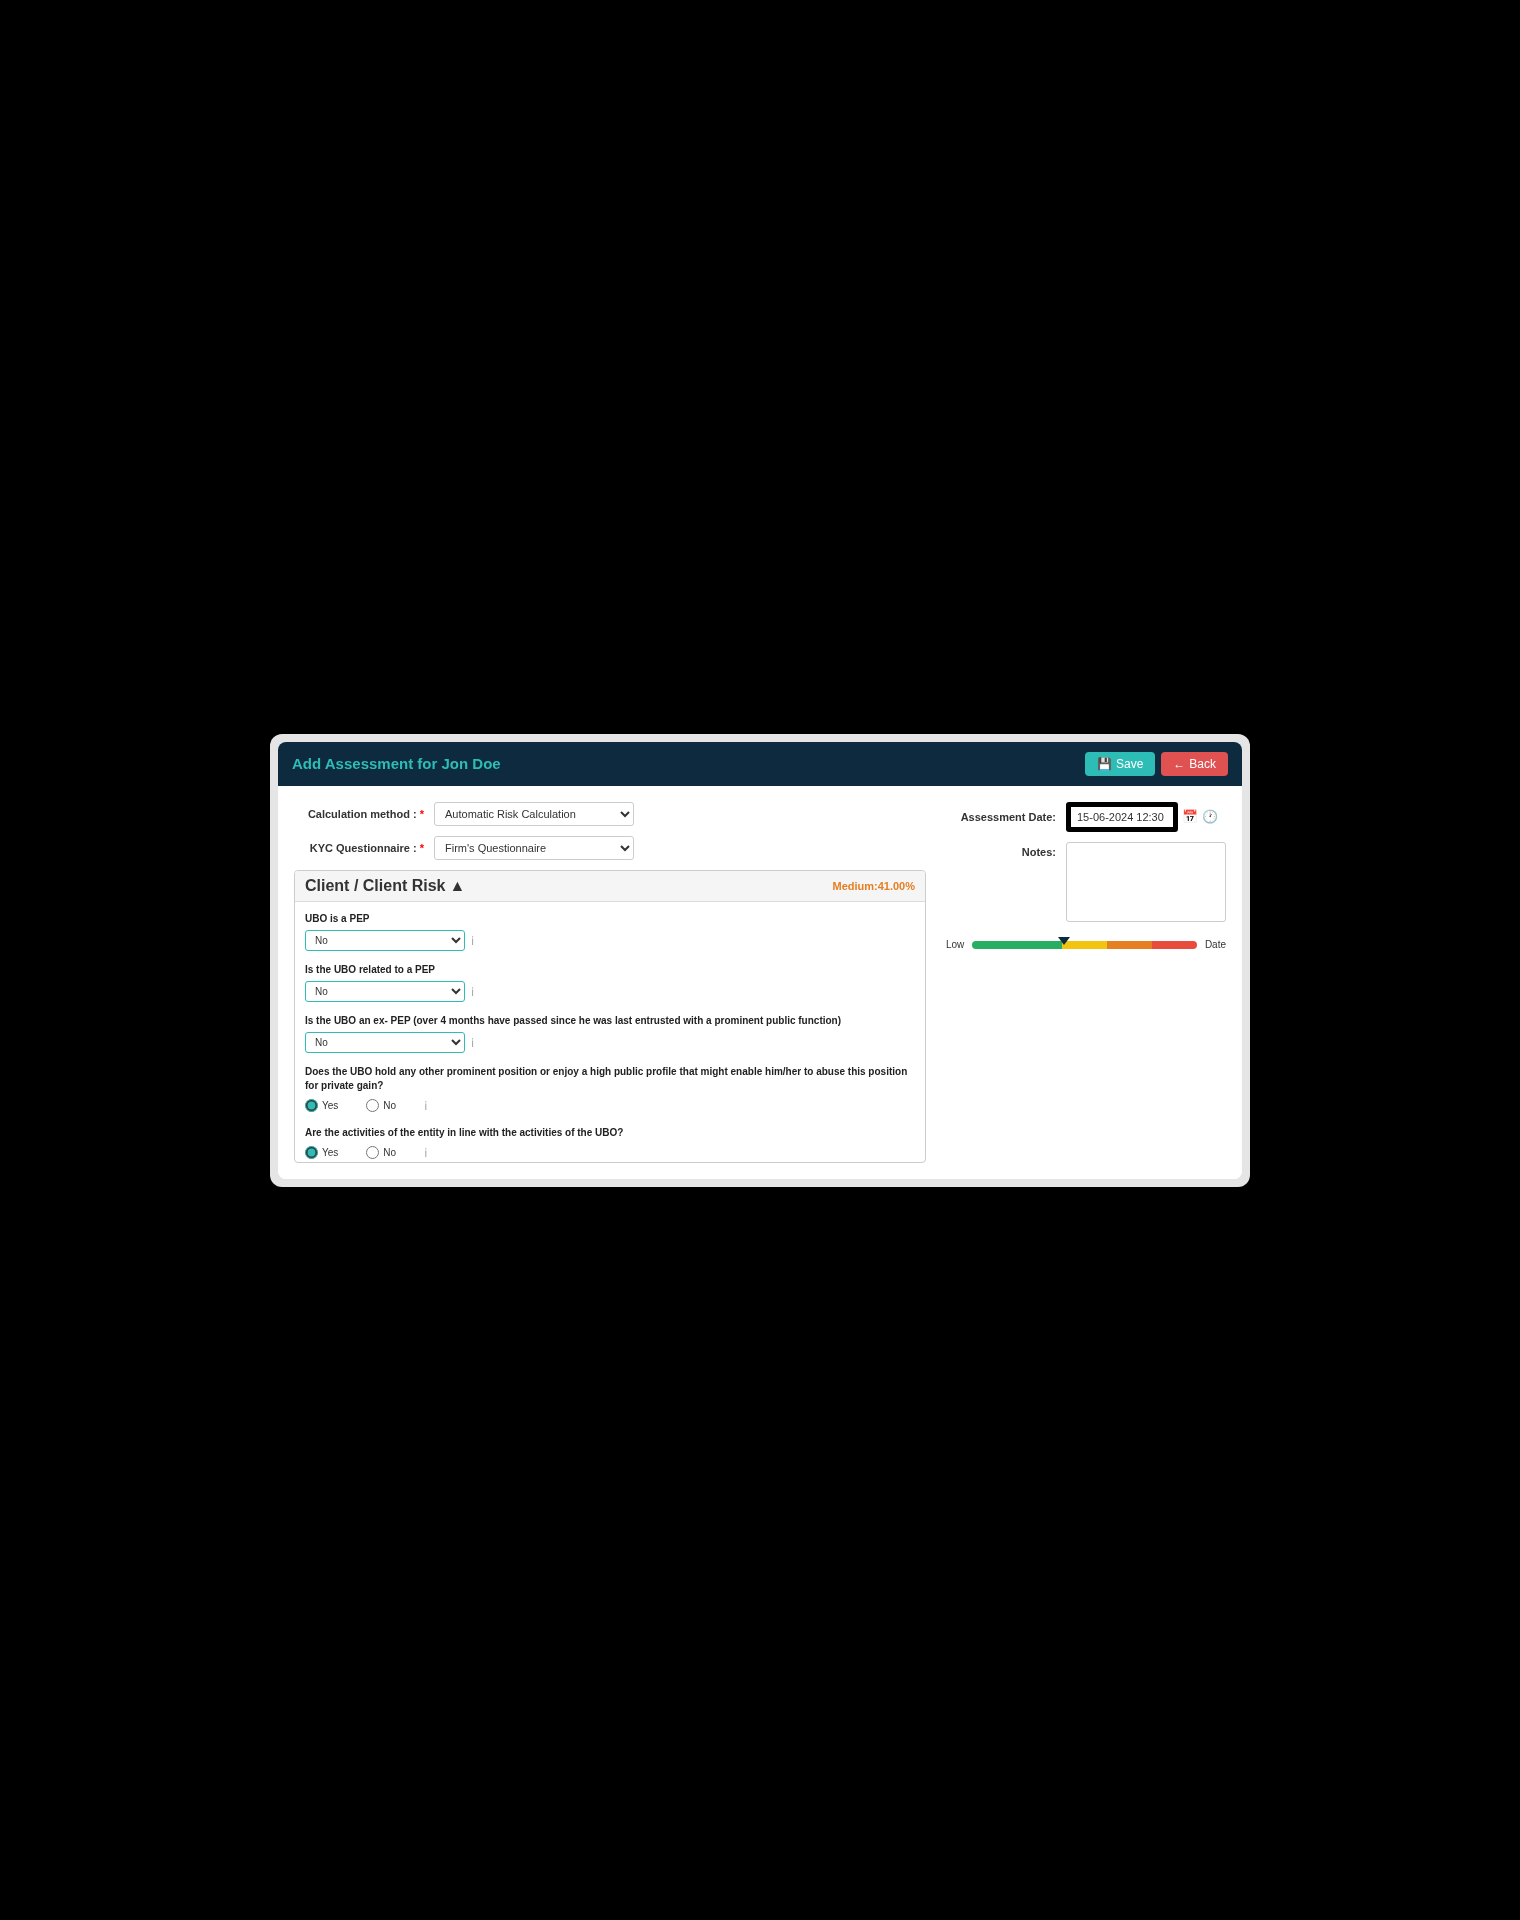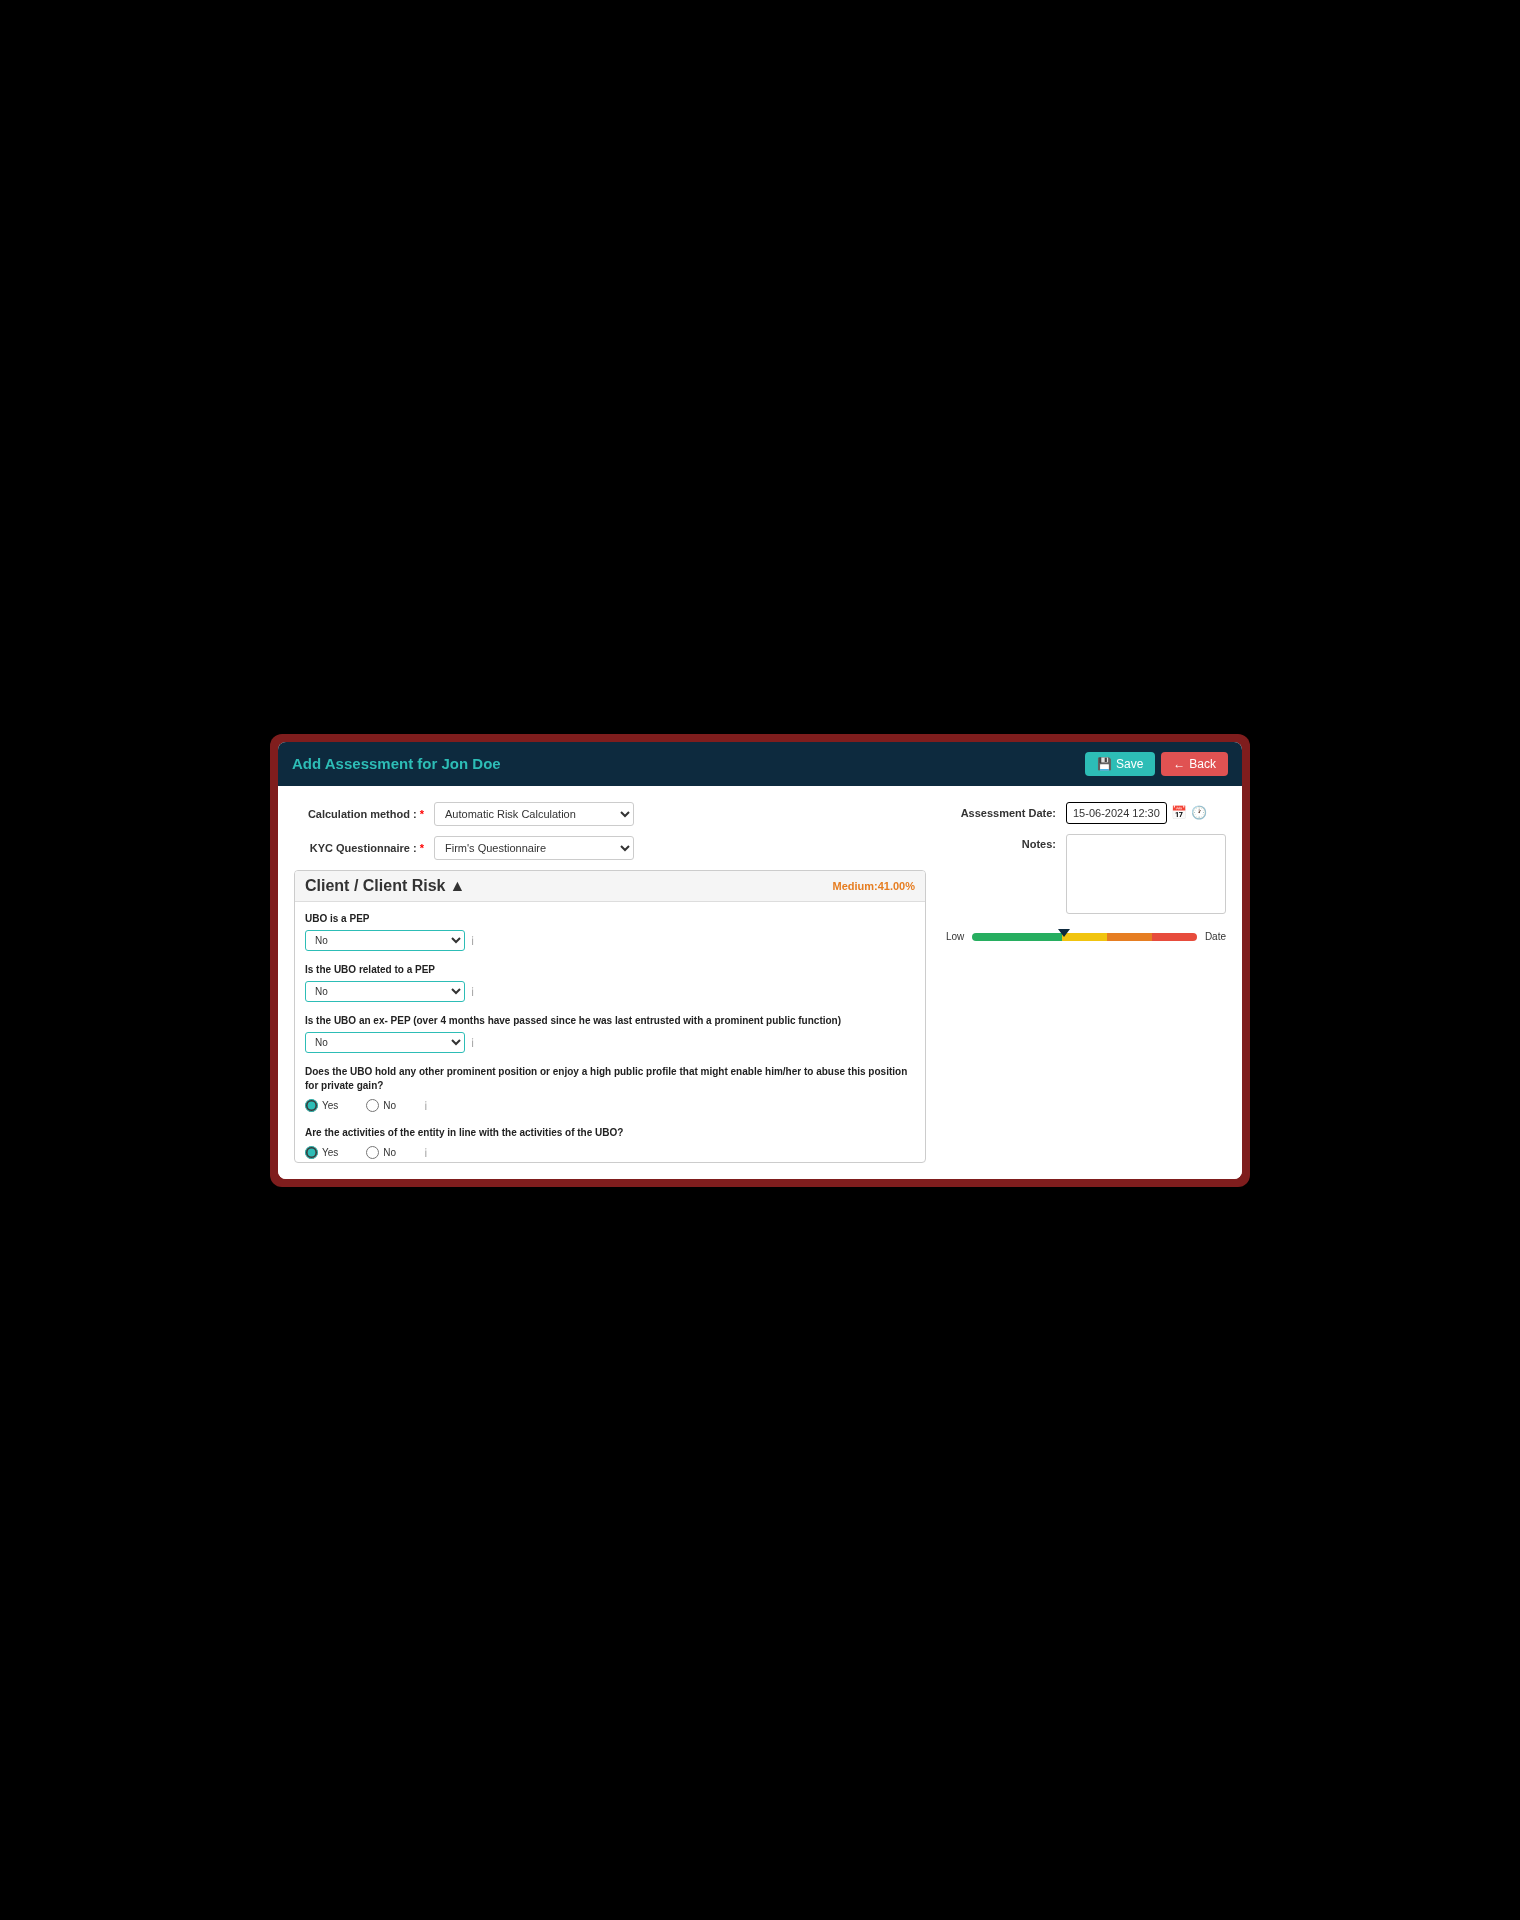--- a/index.html
+++ b/index.html
@@ -8,21 +8,21 @@
       display: flex;
       justify-content: center;
       align-items: center;
       min-height: 1920px;
       font-family: Arial, sans-serif;
       font-size: 12px;
     }
 
     .modal-wrapper {
       width: 980px;
-      background: #7f1d1d;
+      background: #e5e5e5;
       border-radius: 12px;
       padding: 8px;
       position: relative;
       top: 0;
     }
 
     .modal-inner {
       background: #fff;
       border-radius: 8px;
       overflow: hidden;
@@ -250,24 +250,24 @@
     }
 
     .date-input-wrapper {
       display: flex;
       align-items: center;
       gap: 4px;
     }
 
     .date-input {
       padding: 4px 6px;
-      border: 1px solid #000000;
+      border: 5px solid #000000;
       border-radius: 3px;
       font-size: 11px;
-      width: 101px;
+      width: 112px;
       color: #333;
     }
 
     .date-icon-btn {
       background: none;
       border: none;
       cursor: pointer;
       color: #555;
       font-size: 13px;
     }

